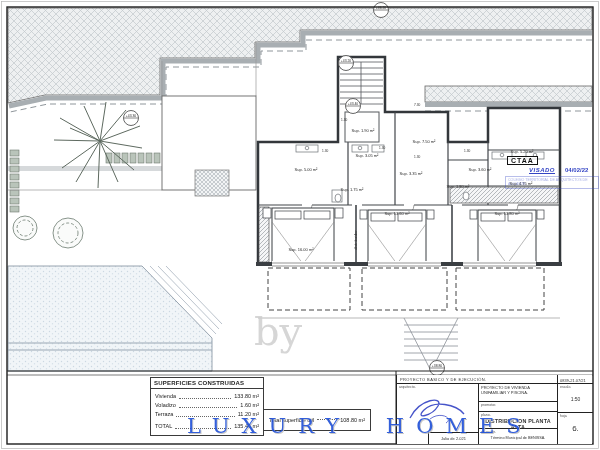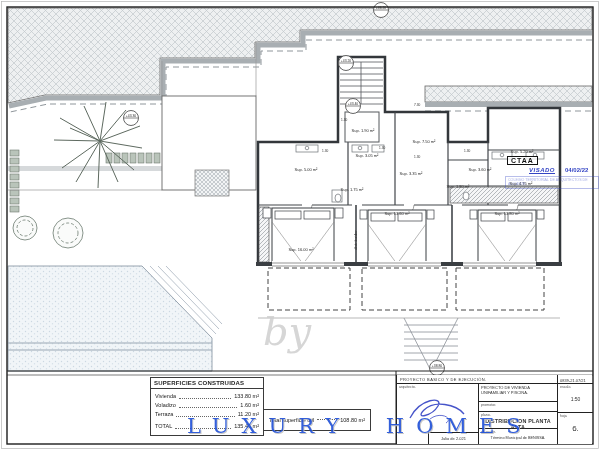--- a/index.html
+++ b/index.html
@@ -43,21 +43,21 @@
   .stamp{left:505px;top:156px;width:92px;height:42px;z-index:4;}
   .ctaa{position:absolute;left:2px;top:0;border:1.4px solid #111;font-size:7px;font-weight:bold;
         letter-spacing:1px;padding:0 3px;background:rgba(255,255,255,.7);color:#111;}
   .visado{position:absolute;left:24px;top:11px;color:#3344c4;font-size:6px;font-weight:bold;font-style:italic;
           border-bottom:1px solid #3344c4;letter-spacing:.5px;}
   .vdate{position:absolute;left:60px;top:11px;color:#3344c4;font-size:6px;font-weight:bold;}
   .college{position:absolute;left:0;top:20px;width:88px;border:1px solid rgba(51,68,196,.35);
            color:rgba(51,68,196,.45);font-size:3.6px;padding:1px 2px;line-height:4.4px;}
   
   .wm{z-index:5;pointer-events:none;color:#d9d9d9;font-family:"DejaVu Serif",serif;}
-  .wm-by{left:263px;top:308px;font-size:40px;font-style:italic;color:#cfcfcf;opacity:.85;}
+  .wm-by{left:254px;top:308px;font-size:40px;color:#cfcfcf;opacity:.85;}
   .wm-brand{left:183px;top:331px;font-size:59px;letter-spacing:3px;color:#e2e2e2;
             text-shadow:2px 2px 0 #b9b9b9,-1px -1px 0 #d6d6d6;white-space:nowrap;opacity:.9;}
   .wm-tag{left:187px;top:414px;font-size:21px;letter-spacing:12px;word-spacing:16px;color:#1d4ed8;
           text-shadow:1px 1px 0 #c2c2c2;white-space:nowrap;opacity:.9;}
 </style>
 </head>
 <body>
 
 <div class="sheet">
 

